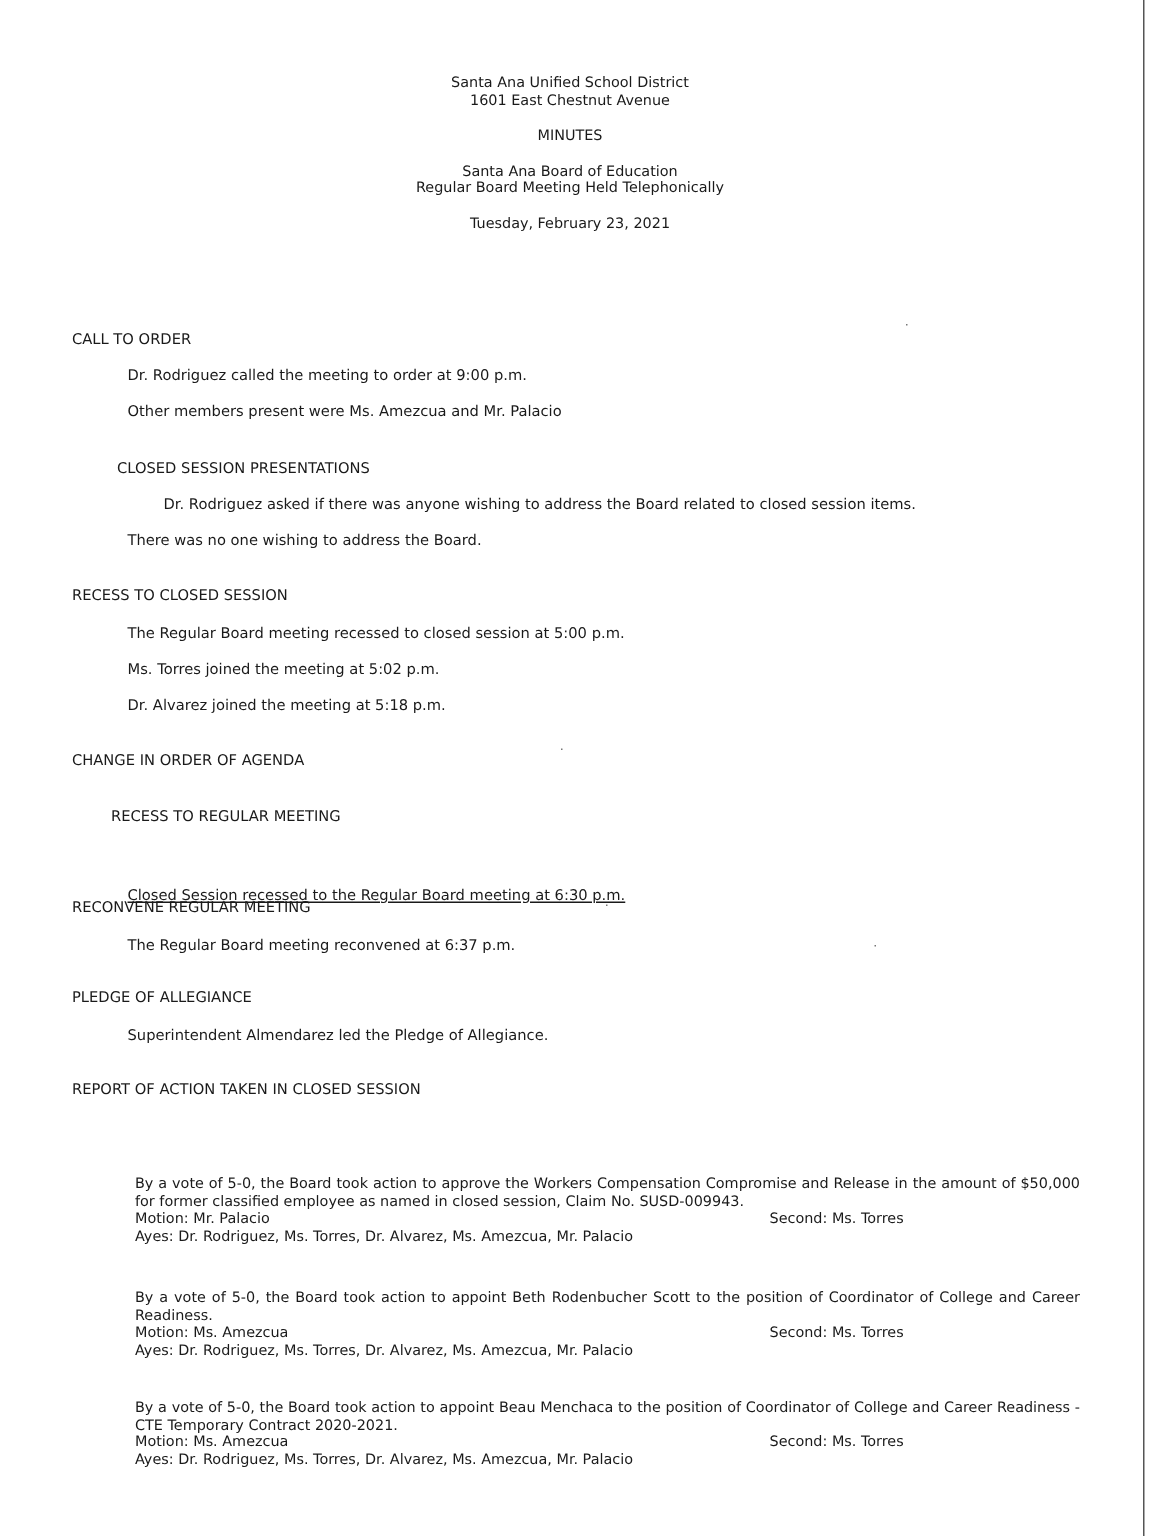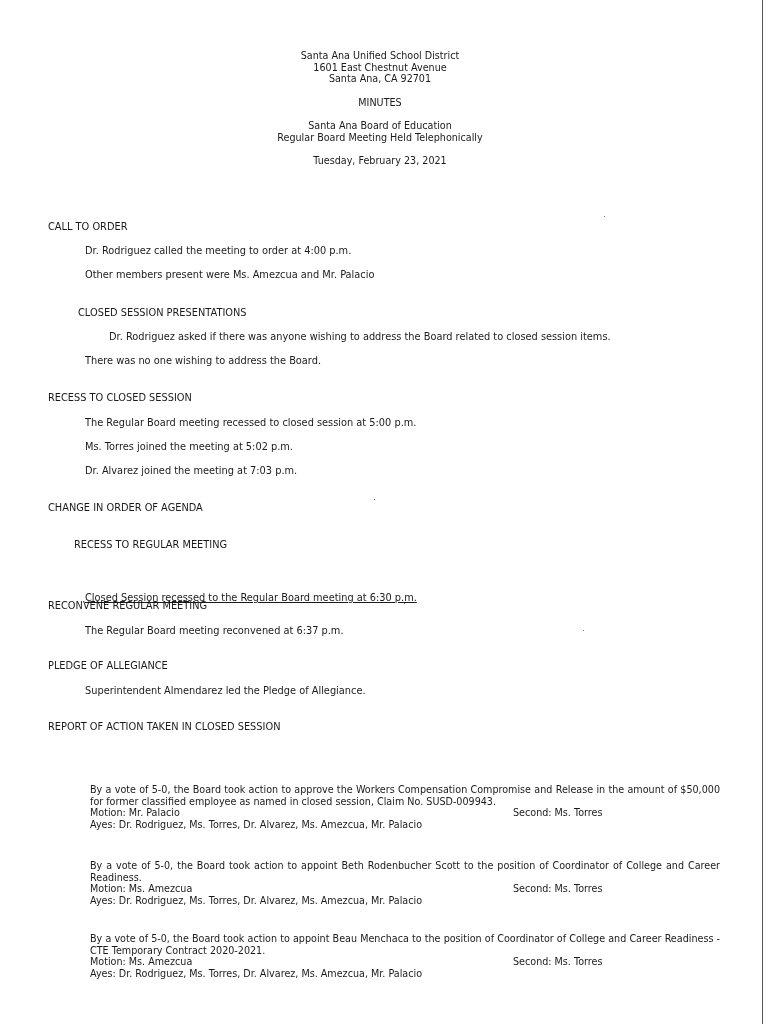--- a/index.html
+++ b/index.html
@@ -76,42 +76,41 @@
     }
   </style>
 </head>
 <body>
 
 <div class="page-edge"></div>
 
 <div class="header">
   <div>Santa Ana Unified School District</div>
   <div>1601 East Chestnut Avenue</div>
-  <div>Santa Ana, CA 92701</div>
   <div class="gap"></div>
   <div>MINUTES</div>
   <div class="gap"></div>
   <div>Santa Ana Board of Education</div>
   <div>Regular Board Meeting Held Telephonically</div>
   <div class="gap"></div>
   <div>Tuesday, February 23, 2021</div>
 </div>
 
 <div class="section-title" style="top:221px;">CALL TO ORDER</div>
-<div class="para" style="top:245px;">Dr. Rodriguez called the meeting to order at 4:00 p.m.</div>
+<div class="para" style="top:245px;">Dr. Rodriguez called the meeting to order at 9:00 p.m.</div>
 <div class="para" style="top:269px;">Other members present were Ms. Amezcua and Mr. Palacio</div>
 
 <div class="section-title" style="top:307px;margin-left:30px;">CLOSED SESSION PRESENTATIONS</div>
 <div class="para" style="top:331px;margin-left:24px;">Dr. Rodriguez asked if there was anyone wishing to address the Board related to closed session items.</div>
 <div class="para" style="top:355px;">There was no one wishing to address the Board.</div>
 
 <div class="section-title" style="top:392px;">RECESS TO CLOSED SESSION</div>
 <div class="para" style="top:417px;">The Regular Board meeting recessed to closed session at 5:00 p.m.</div>
 <div class="para" style="top:441px;">Ms. Torres joined the meeting at 5:02 p.m.</div>
-<div class="para" style="top:465px;">Dr. Alvarez joined the meeting at 7:03 p.m.</div>
+<div class="para" style="top:465px;">Dr. Alvarez joined the meeting at 5:18 p.m.</div>
 
 <div class="section-title" style="top:502px;">CHANGE IN ORDER OF AGENDA</div>
 
 <div class="section-title" style="top:539px;margin-left:26px;">RECESS TO REGULAR MEETING</div>
 <div class="para" style="top:592px;text-decoration:underline;">Closed Session recessed to the Regular Board meeting at 6:30 p.m.</div>
 
 <div class="section-title" style="top:600px;">RECONVENE REGULAR MEETING</div>
 <div class="para" style="top:625px;">The Regular Board meeting reconvened at 6:37 p.m.</div>
 
 <div class="section-title" style="top:660px;">PLEDGE OF ALLEGIANCE</div>

